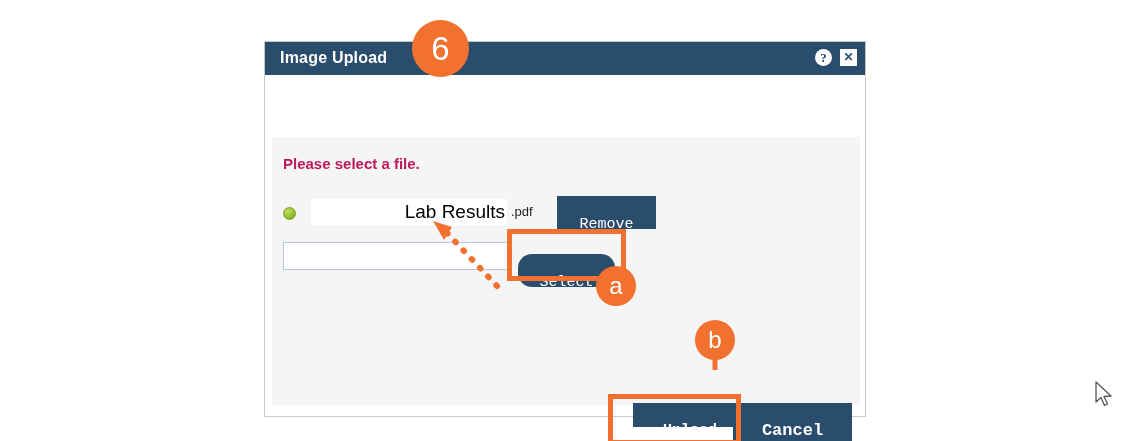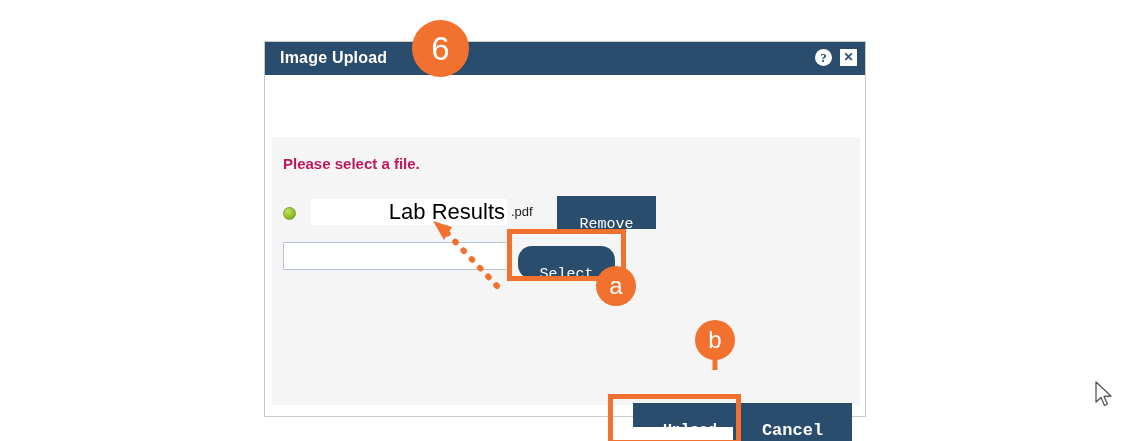--- a/index.html
+++ b/index.html
@@ -129,21 +129,21 @@
     left: 28px;
     top: 3px;
     width: 196px;
     height: 26px;
     background: #ffffff;
     text-align: right;
     box-sizing: border-box;
     padding-right: 2px;
   }
   .filename-text {
-    font-size: 22px;
+    font-size: 19px;
     color: #000000;
     line-height: 26px;
     white-space: nowrap;
   }
   .file-ext {
     position: absolute;
     left: 228px;
     top: 3px;
     font-size: 13px;
     color: #222222;
@@ -188,21 +188,21 @@
     box-sizing: border-box;
     font-family: "Liberation Sans", sans-serif;
     font-size: 13px;
     padding: 0 4px;
     color: #333333;
     outline: none;
   }
   .btn-select {
     position: absolute;
     left: 235px;
-    top: 8px;
+    top: 16px;
     width: 97px;
     height: 33px;
     line-height: 33px;
     border-radius: 14px;
   }
   .hl-select {
     position: absolute;
     left: 224px;
     top: -9px;
     width: 119px;

